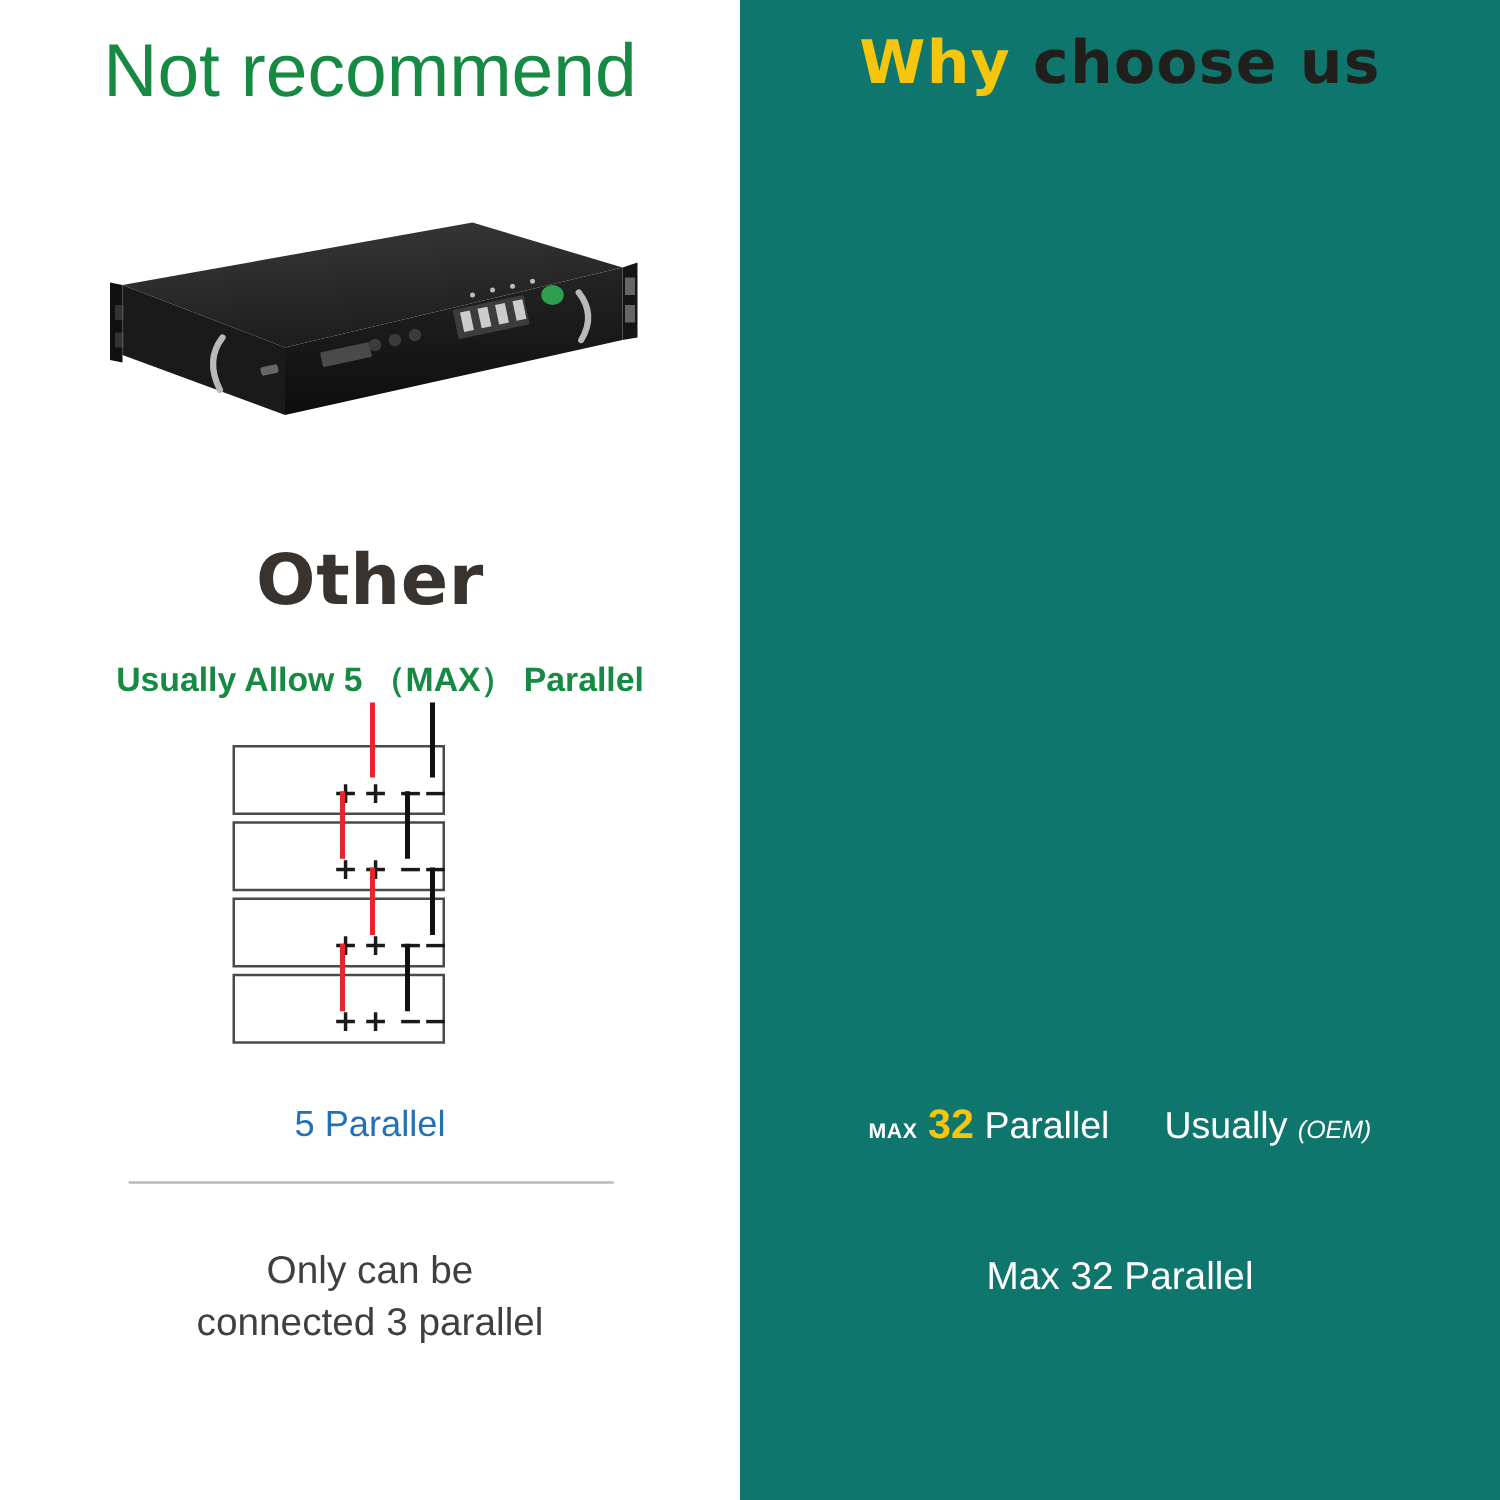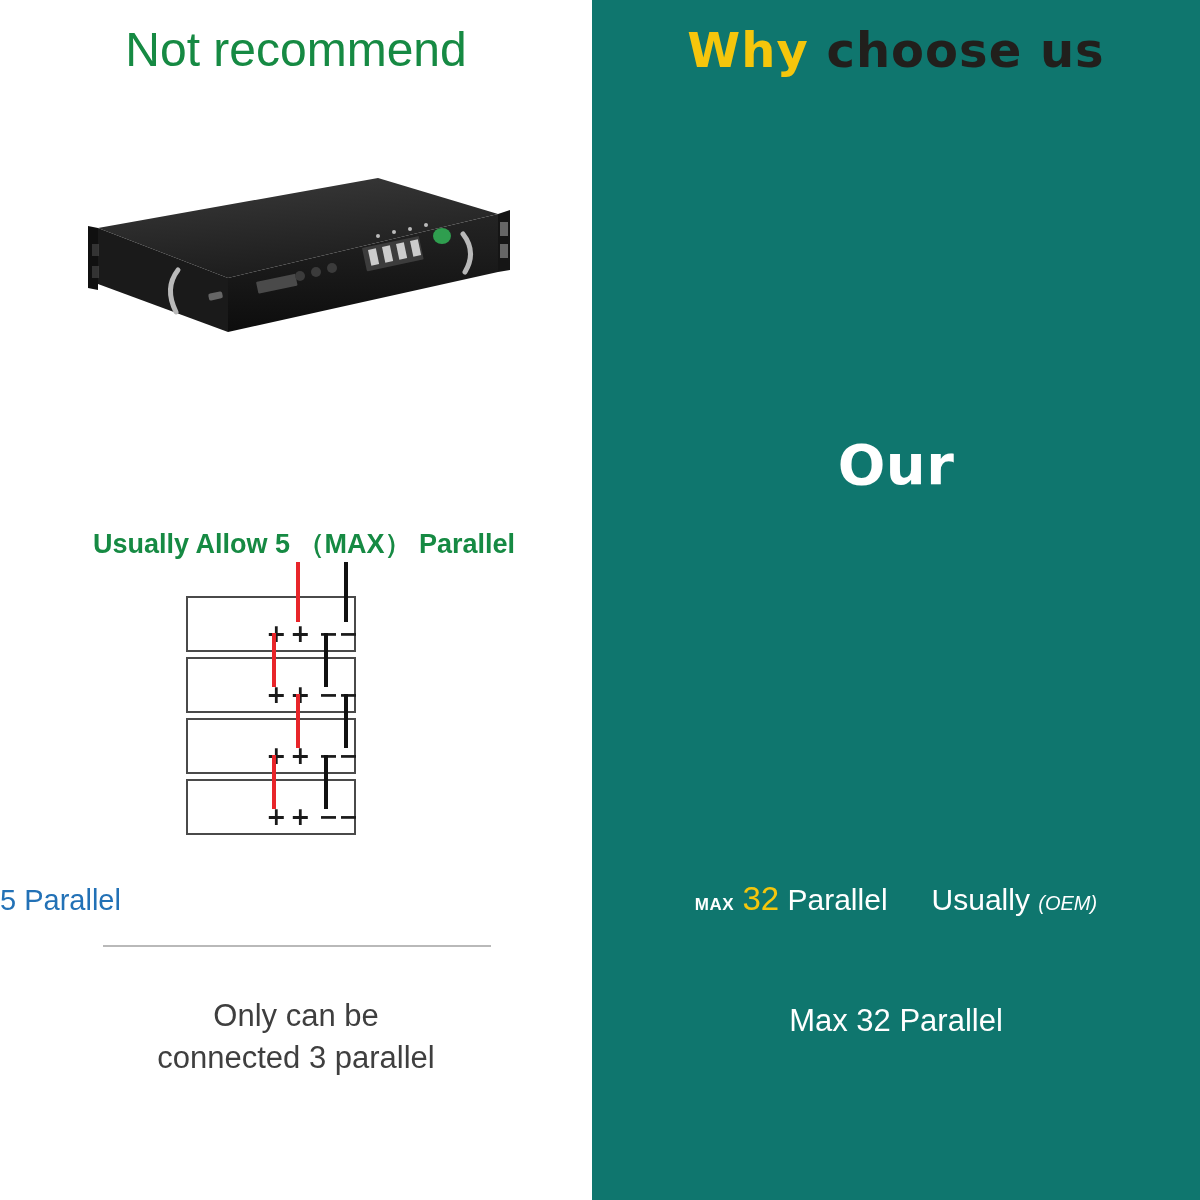--- a/index.html
+++ b/index.html
@@ -22,21 +22,21 @@
     position: relative;
     width: 608px; height: 1200px;
     background: #0f766e;
     flex: 0 0 608px;
   }
 
   
   .hdr-left {
     position: absolute; top: 22px; left: 0; width: 592px;
     text-align: center;
-    font-size: 48px; font-weight: 400; color: #168a43;
+    font-size: 60px; font-weight: 400; color: #168a43;
     letter-spacing: 0px;
     font-family: "Liberation Sans", sans-serif;
   }
   .hdr-right {
     position: absolute; top: 22px; left: 0; width: 608px;
     text-align: center;
     font-size: 48px; font-weight: 700;
     font-family: "DejaVu Sans", sans-serif;
     letter-spacing: 1px;
     white-space: nowrap;
@@ -90,20 +90,21 @@
     color: #1a1a1a;
     line-height: 1;
   }
   .wire { position: absolute; }
   .wire.red  { background: #e8252a; }
   .wire.blk  { background: #111111; }
 
   
   .lbl-5par {
     position: absolute; top: 884px; left: 0; width: 592px;
+    text-align: center;
     font-size: 29px; font-weight: 400; color: #2271b6;
   }
   .divider {
     position: absolute; top: 945px; left: 103px;
     width: 388px; height: 2px; background: #b9b9b9;
   }
   .foot-left {
     position: absolute; top: 995px; left: 0; width: 592px;
     text-align: center;
     font-size: 31px; line-height: 1.35; color: #3f3f3f;
@@ -111,21 +112,21 @@
   }
 
   .lbl-row-right {
     position: absolute; top: 880px; left: 0; width: 608px;
     display: flex; align-items: baseline; justify-content: center;
     gap: 44px;
     white-space: nowrap;
   }
   .lbl-max-par { color: #ffffff; font-size: 30px; font-weight: 400; }
   .lbl-max-par .maxs { font-size: 17px; font-weight: 700; letter-spacing: .5px; }
-  .lbl-max-par .n32 { color: #f5c60c; font-size: 33px; font-weight: 400; }
+  .lbl-max-par .n32 { color: #f5c60c; font-size: 33px; font-weight: 700; }
   .lbl-series { color: #ffffff; font-size: 30px; font-weight: 400; }
   .lbl-series .oem { font-size: 20px; font-style: italic; }
 
   .foot-right {
     position: absolute; top: 1000px; left: 0; width: 608px;
     text-align: center;
     font-size: 31px; line-height: 1.36; color: #ffffff;
     font-weight: 400;
   }
 </style>
@@ -177,20 +178,21 @@
         <rect x="318" y="78" width="8" height="16" fill="#cccccc" transform="rotate(-12 318 78)"></rect>
         <rect x="332" y="75" width="8" height="16" fill="#cccccc" transform="rotate(-12 332 75)"></rect>
         <circle cx="300" cy="70" r="2" fill="#bbb"></circle>
           <circle cx="316" cy="66" r="2" fill="#bbb"></circle>
         <circle cx="332" cy="63" r="2" fill="#bbb"></circle>
           <circle cx="348" cy="59" r="2" fill="#bbb"></circle>
         <ellipse cx="364" cy="70" rx="9" ry="8" fill="#2f9e4f"></ellipse>
       </svg>
     </div>
 
+    <div class="title-other">Other</div>
     <div class="sub-green">Usually Allow 5 （MAX） Parallel</div>
 
     <div class="stack" id="stack-left" style="left: 186px; top: 596px; width: 170px; height: 239px;">
         <div class="batt-box" style="left: 0px; top: 0px; width: 170px; height: 56px;"></div>
         <div class="sym" style="left: 80.32px; top: 26px; font-size: 24px;">+</div>
         <div class="sym" style="left: 104.32px; top: 26px; font-size: 24px;">+</div>
         <div class="sym" style="left: 132.32px; top: 26px; font-size: 24px;">−</div>
         <div class="sym" style="left: 152.32px; top: 26px; font-size: 24px;">−</div>
         <div class="batt-box" style="left: 0px; top: 61px; width: 170px; height: 56px;"></div>
         <div class="sym" style="left: 80.32px; top: 87px; font-size: 24px;">+</div>
@@ -225,21 +227,20 @@
     </div>
   </div>
 
   <div class="panel-right">
 
     <div class="hdr-right">
       <span class="why">Why</span>
       <span class="rest">choose us</span>
     </div>
 
-    <div class="title-our">Our</div>
 
     <div class="lbl-row-right">
       <div class="lbl-max-par">
         <span class="maxs">MAX</span>
         <span class="n32">32</span>
         <span>Parallel</span>
       </div>
       <div class="lbl-series">
         <span>Usually</span>
         <span class="oem">(OEM)</span>

